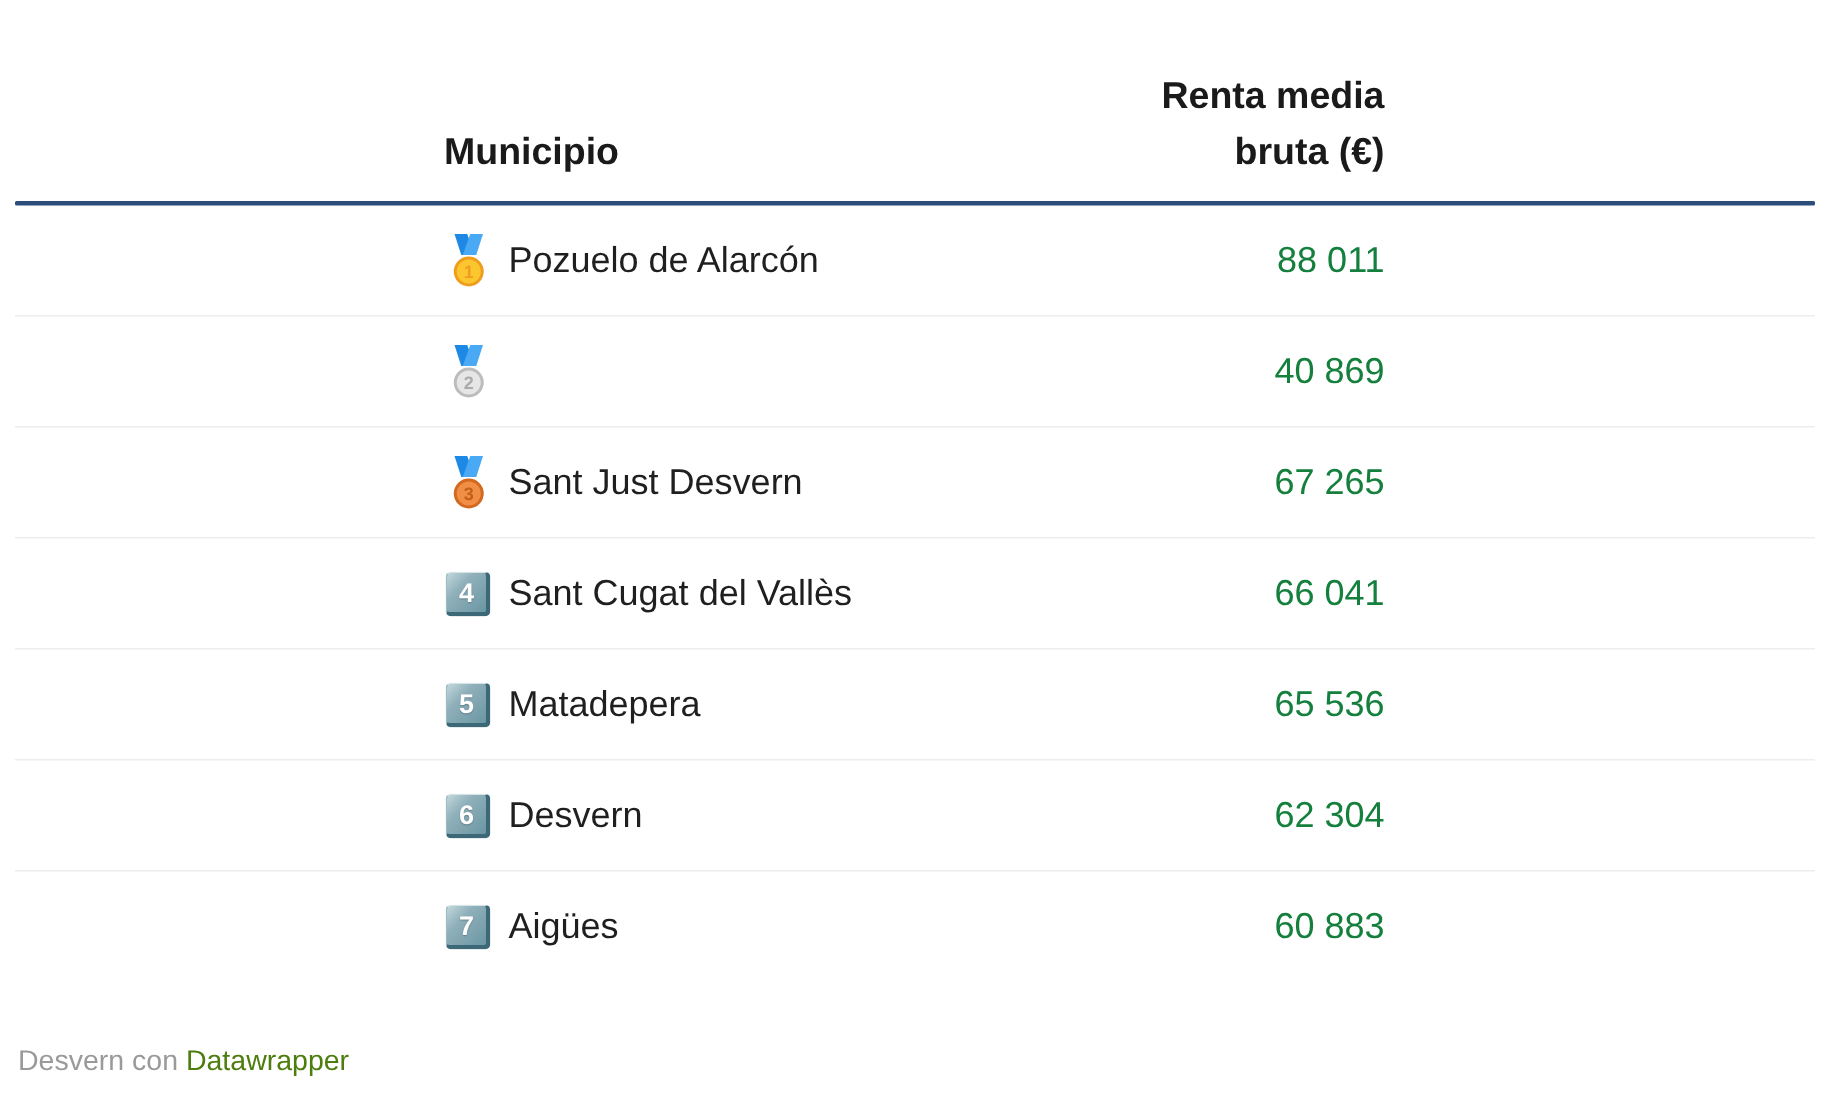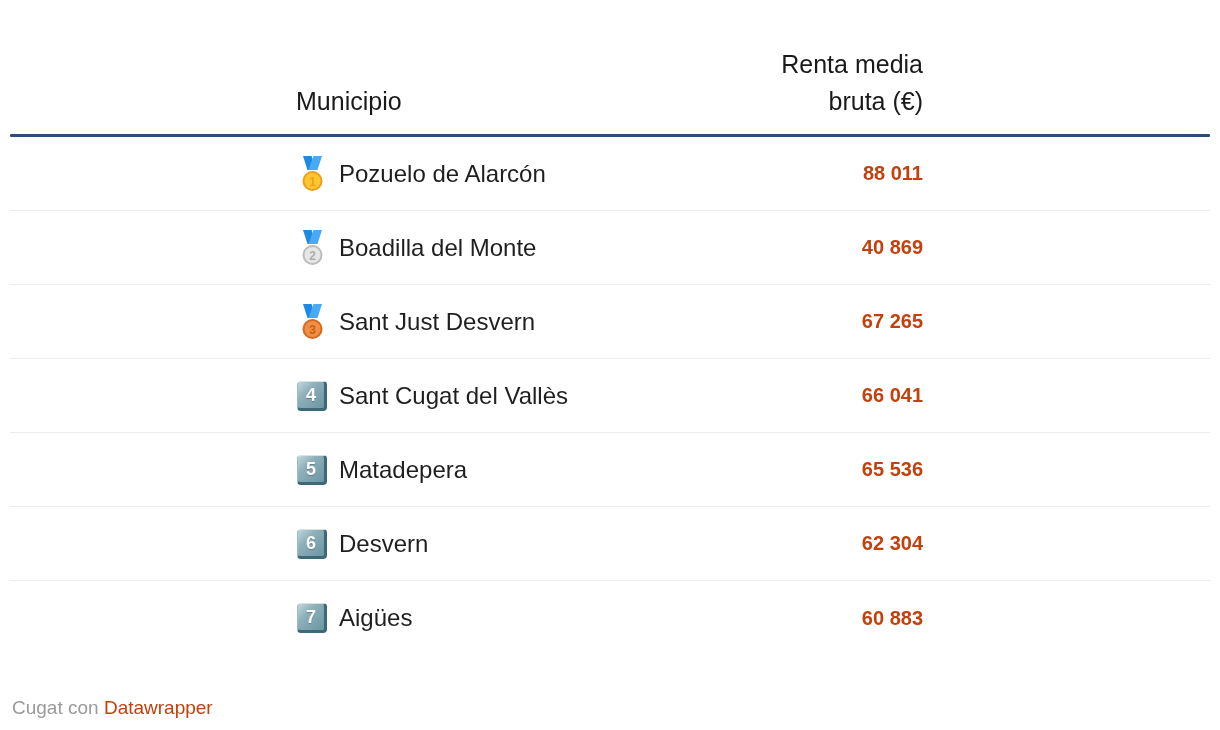--- a/index.html
+++ b/index.html
@@ -19,21 +19,21 @@
     margin-left: 286px;
     width: 627px;
     display: flex;
     justify-content: space-between;
     align-items: flex-end;
     padding-top: 46px;
     padding-bottom: 14px;
   }
   .th {
     font-size: 25px;
-    font-weight: normal;
+    font-weight: bold;
     color: #1a1a1a;
     line-height: 37px;
   }
   .th-value {
     text-align: right;
     white-space: pre-line;
   }
   .header-rule {
     height: 3px;
     border-radius: 1px;
@@ -54,24 +54,23 @@
     align-items: center;
   }
   .muni-cell {
     display: flex;
     align-items: center;
     gap: 11px;
     font-size: 24px;
     color: #1f1f1f;
   }
   .value-cell {
-    font-size: 20px;
-    color: #c2410c;
+    font-size: 24px;
+    color: #15803d;
     text-align: right;
-    font-weight: bold;
   }
   .rank-icon {
     width: 32px;
     height: 36px;
     display: flex;
     align-items: center;
     justify-content: center;
     flex: 0 0 auto;
   }
   
@@ -96,21 +95,21 @@
     text-shadow: 0 1px 1px rgba(0,0,0,0.25);
   }
   
   .footer {
     margin-top: 42px;
     padding-left: 2px;
     font-size: 19px;
     color: #9a9a9a;
   }
   .footer a {
-    color: #c2410c;
+    color: #4d7c0f;
     text-decoration: none;
   }
 </style>
 </head>
 <body>
 
 <div class="container">
 
   <div class="thead">
     <div class="th">Municipio</div>
@@ -141,21 +140,20 @@
     <div class="row-inner">
       <div class="muni-cell">
         <span class="rank-icon">
               <svg width="27" height="36" viewBox="0 0 27 36">
     <polygon points="4,0 12.5,0 17.5,14 8.5,14" fill="#1e88e5"></polygon>
     <polygon points="23,0 14.5,0 9.5,14 18.5,14" fill="#4aa9f5"></polygon>
     <circle cx="13.5" cy="25" r="9" fill="#e6e6e6" stroke="#bcbcbc" stroke-width="2"></circle>
     <text x="13.5" y="29.5" text-anchor="middle" font-size="12" font-weight="bold" font-family="Liberation Sans, sans-serif" fill="#ababab">2</text>
   </svg>
             </span>
-        <span>Boadilla del Monte</span>
       </div>
       <div class="value-cell">40 869</div>
     </div>
   </div>
       <div class="row">
     <div class="row-inner">
       <div class="muni-cell">
         <span class="rank-icon">
               <svg width="27" height="36" viewBox="0 0 27 36">
     <polygon points="4,0 12.5,0 17.5,14 8.5,14" fill="#1e88e5"></polygon>
@@ -217,16 +215,16 @@
               </span>
             </span>
         <span>Aigües</span>
       </div>
       <div class="value-cell">60 883</div>
     </div>
   </div>
     </div>
 
   <div class="footer">
-    <span>Cugat con </span><a href="#">Datawrapper</a>
+    <span>Desvern con </span><a href="#">Datawrapper</a>
   </div>
 
 </div>
 
 </body></html>

